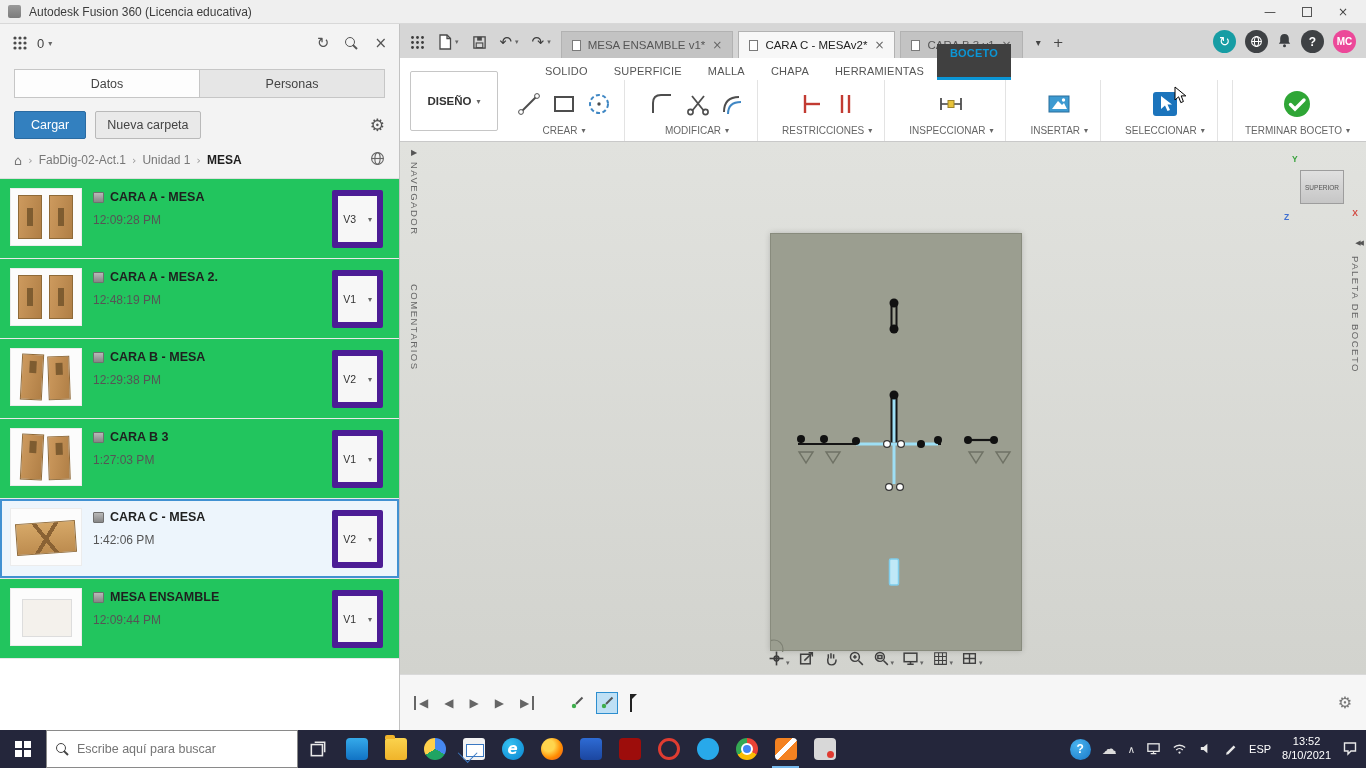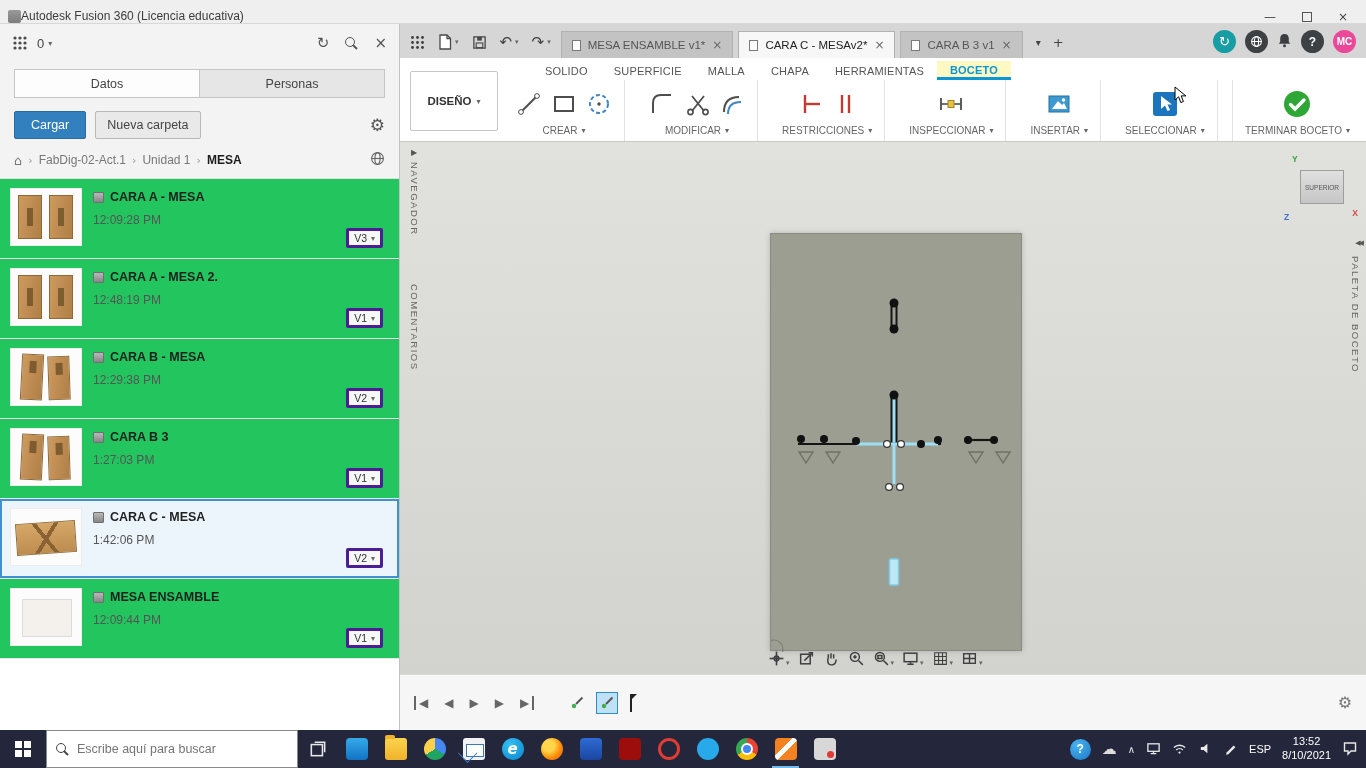--- a/index.html
+++ b/index.html
@@ -2,21 +2,21 @@
 <html><head>
 <meta charset="utf-8">
 <style>
   * { box-sizing:border-box; margin:0; padding:0; }
   html,body { width:1366px; height:768px; overflow:hidden; background:#fff;
     font-family:"Liberation Sans", sans-serif; }
   .uicon { font-family:"DejaVu Sans", sans-serif; }
 
   
   .titlebar { height:24px; background:#efefef; border-bottom:1px solid #d8d8d8;
-    display:flex; align-items:flex-end; padding:0 8px; gap:0; font-size:12px; color:#3c3c3c; }
+    display:flex; align-items:center; padding:0 8px; gap:8px; font-size:12px; color:#3c3c3c; }
   .app-logo { width:13px; height:13px; background:
      linear-gradient(#9a9a9a,#7c7c7c); border-radius:2px; }
   .winctl { margin-left:auto; display:flex; gap:26px; align-items:center; padding-right:10px; color:#444; }
   .winctl span { font-size:12px; line-height:1; cursor:default; }
   .btn-max { width:10px; height:10px; border:1.5px solid #555; display:inline-block; }
 
   
   .main { display:flex; height:706px; }
 
   
@@ -61,22 +61,22 @@
   .t-c .b1 { left:5px; top:13px; width:60px; height:32px; transform:rotate(-4deg);
     background-image:linear-gradient(55deg,transparent 46%,#8a6234 46% 52%,transparent 52%),
       linear-gradient(-55deg,transparent 46%,#8a6234 46% 52%,transparent 52%),
       linear-gradient(#d6a868,#bd8c4f); }
   .t-e .b1 { left:11px; top:10px; width:50px; height:38px; background:#f4f1ec; border:1px solid #ddd; }
   .item-main { flex:1; position:relative; }
   .name-row { display:flex; gap:6px; align-items:center; margin-top:2px; }
   .cube { width:11px; height:11px; background:linear-gradient(#b9b9b9,#868686); border:1px solid #6f6f6f; border-radius:1px; flex:none; }
   .item-name { font-size:12.5px; font-weight:bold; color:#1f1f1f; }
   .item-time { font-size:12px; color:#555; margin-top:9px; }
-  .vbadge { position:absolute; right:6px; bottom:4px; border:3px solid #4c1d95; background:#f7f7f7;
-    font-size:10.5px; color:#333; padding:1px 5px; display:flex; gap:4px; align-items:center; border-radius:2px; }
+  .vbadge { position:absolute; right:6px; bottom:4px; border:6px solid #4c1d95; background:#f7f7f7;
+    font-size:10.5px; color:#333; padding:17px 5px; display:flex; gap:12px; align-items:center; border-radius:2px; }
 
   
   .right-area { flex:1; display:flex; flex-direction:column; background:#fff; }
 
   .doctabs { height:34px; background:#d6d6d6; display:flex; align-items:flex-end; padding:0 6px; }
   .db-icons { display:flex; gap:13px; align-items:center; color:#3d3d3d; padding:0 10px 8px 4px; }
   .db-icons .dd { font-size:7px; }
   .dtab { height:27px; display:flex; align-items:center; gap:7px; padding:0 10px; background:#c3c3c3;
     border:1px solid #b2b2b2; border-bottom:none; font-size:11.5px; color:#555; margin-right:5px; white-space:nowrap; }
   .dtab.active { background:#f7f7f7; color:#222; }
@@ -89,21 +89,21 @@
   .c-globe { background:#3e4144; }
   .c-help { background:#3e4144; font-weight:bold; }
   .c-avatar { background:#ec4899; font-size:10px; font-weight:bold; }
 
   .ribbon { height:84px; border-bottom:1px solid #c9c9c9; display:flex; background:#fff; position:relative; }
   .workspace { width:88px; margin:13px 6px 10px 10px; border:1px solid #c6c6c6; border-radius:2px;
     display:flex; align-items:center; justify-content:center; gap:5px; font-size:11.5px; color:#333; font-weight:bold; }
   .ribbon-right { flex:1; display:flex; flex-direction:column; }
   .menu-row { height:22px; display:flex; align-items:flex-end; padding-left:28px; font-size:11px; color:#555; }
   .mtab { padding:3px 13px; letter-spacing:.2px; }
-  .mtab.active { color:#0b96d6; background:#fef9c3; border-bottom:3px solid #0b96d6; font-weight:bold; padding-bottom:1px; }
+  .mtab.active { color:#0b96d6; background:#404040; border-bottom:3px solid #0b96d6; font-weight:bold; padding-bottom:18px; }
   .groups-row { flex:1; display:flex; align-items:stretch;gap:12px; }
   .group { display:flex; flex-direction:column; align-items:center; justify-content:space-between;
     padding:5px 12px 5px; border-right:1px solid #e3e3e3; }
   .group.last { border-right:none; margin-left:auto; border-left:1px solid #e3e3e3; padding-right:16px; }
   .gicons { display:flex; gap:9px; align-items:center; flex:1; }
   .tool { position:relative; display:flex; align-items:center; justify-content:center; }
   .glabel { font-size:10px; color:#666; display:flex; gap:4px; align-items:center; white-space:nowrap; padding-top:2px; }
   .cursor-ovl { position:absolute; right:-8px; top:-4px; }
 
   

